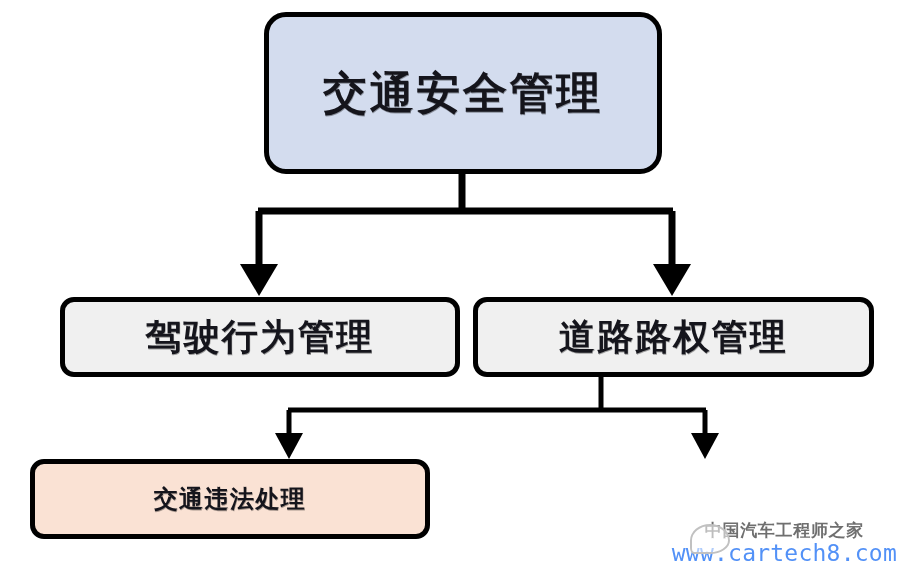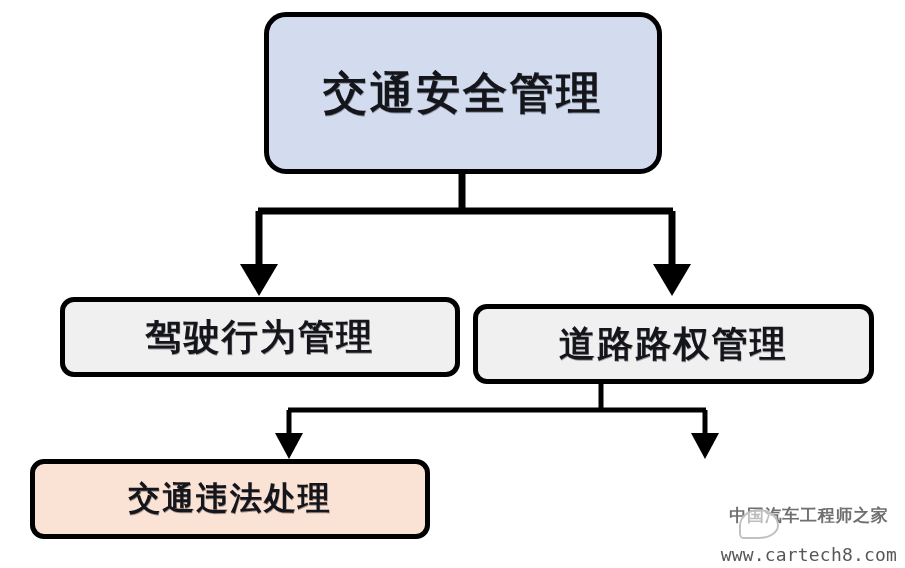--- a/index.html
+++ b/index.html
@@ -49,21 +49,21 @@
   
   #node-driving {
     left: 60px;
     top: 297px;
     width: 400px;
     height: 80px;
     background: #f0f0f0;
   }
   #node-roadright {
     left: 473px;
-    top: 304px;
+    top: 297px;
     width: 401px;
     height: 80px;
     background: #f0f0f0;
   }
   #node-driving .node-label,
   #node-roadright .node-label { font-size: 36px; }
 
   
   #node-violation {
     left: 30px;
@@ -73,21 +73,21 @@
     background: #fae2d4;
   }
   #node-accident {
     left: 478px;
     top: 459px;
     width: 400px;
     height: 80px;
     background: #fae2d4;
   }
   #node-violation .node-label,
-  #node-accident .node-label { font-size: 32px; }
+  #node-accident .node-label { font-size: 24px; }
 
   
   svg#connectors {
     position: absolute;
     left: 0;
     top: 0;
     width: 905px;
     height: 568px;
     z-index: 1;
   }
@@ -107,26 +107,25 @@
     font-size: 17px;
     color: #5c5c5c;
     letter-spacing: 0.04em;
     font-weight: 700;
     display: block;
     line-height: 1.05;
     text-shadow: 0 0 1px rgba(255,255,255,0.9);
   }
   #watermark .wm-url {
     font-family: "DejaVu Sans Mono", "Liberation Mono", monospace;
-    font-size: 18px;
-    color: #404040;
+    font-size: 23px;
+    color: #3b82f6;
     display: block;
     line-height: 1.15;
     letter-spacing: 0.01em;
-    margin-top: 20px;
   }
   #wm-bubble {
     position: absolute;
     left: 18px;
     top: 2px;
     width: 36px;
     height: 26px;
     border: 2px solid #b9b9b9;
     border-radius: 50% 50% 50% 10% / 55% 55% 45% 20%;
     background: rgba(255,255,255,0.55);

